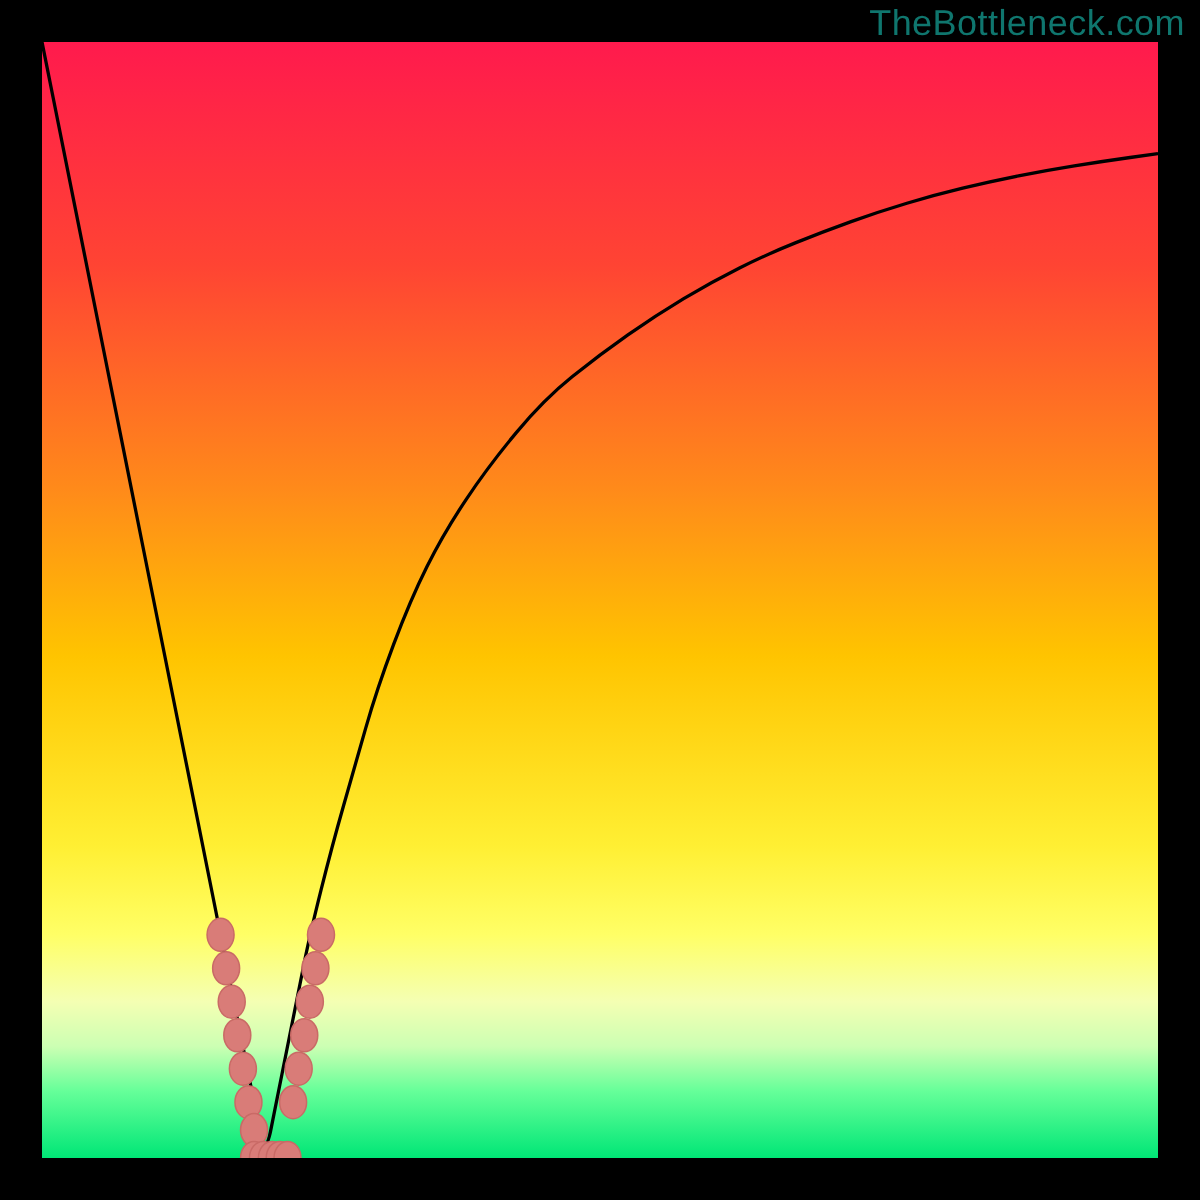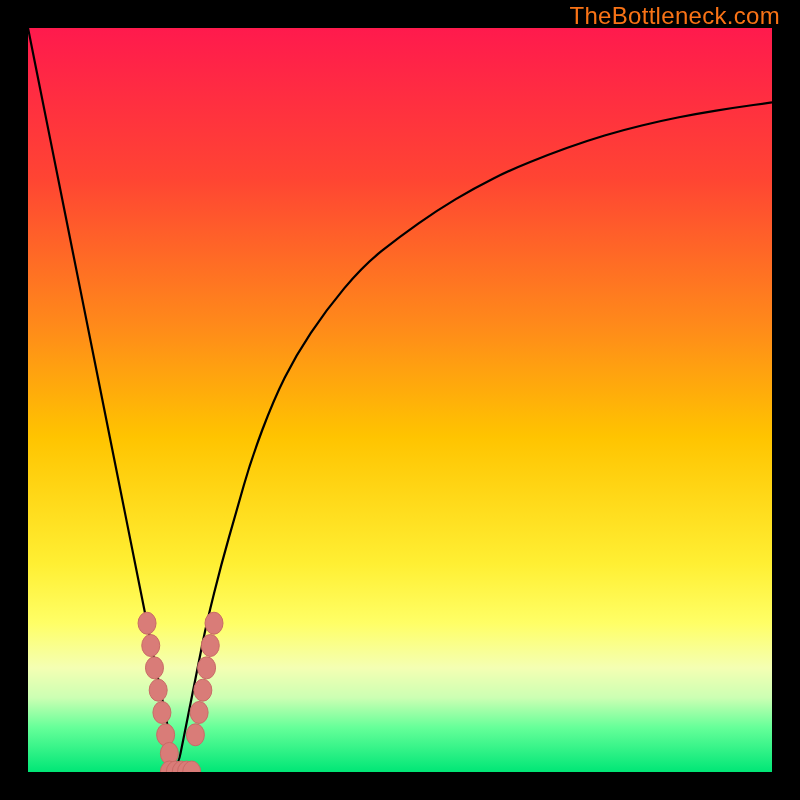--- a/index.html
+++ b/index.html
@@ -21,22 +21,22 @@
     position: absolute;
     top: 28px;
     left: 28px;
     width: 744px;
     height: 744px;
     overflow: hidden;
   }
   .watermark {
     position: absolute;
     top: 2px;
-    right: 20px;
-    color: #f97316;
+    right: 10px;
+    color: #0f766e;
     font-size: 24px;
     font-weight: 400;
     letter-spacing: 0.3px;
     user-select: none;
   }
   svg { display: block; }
 </style>
 </head>
 <body>
 

